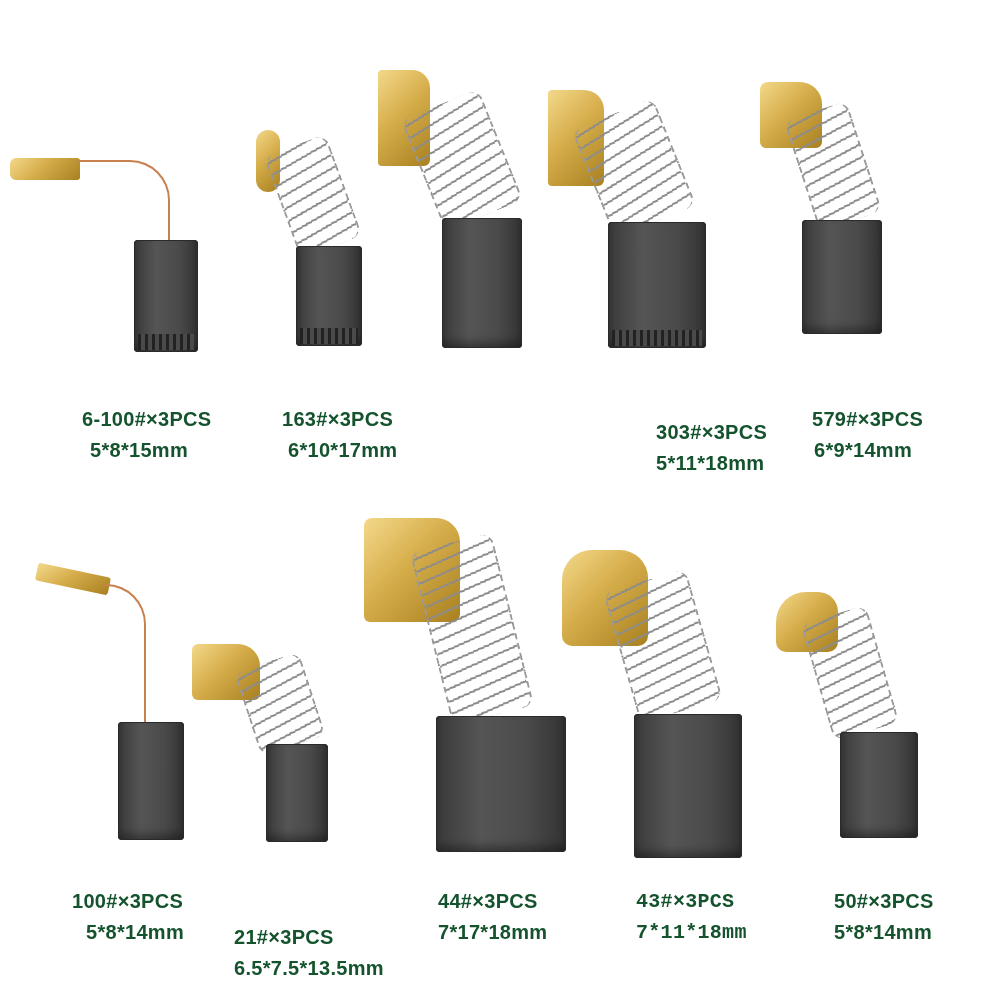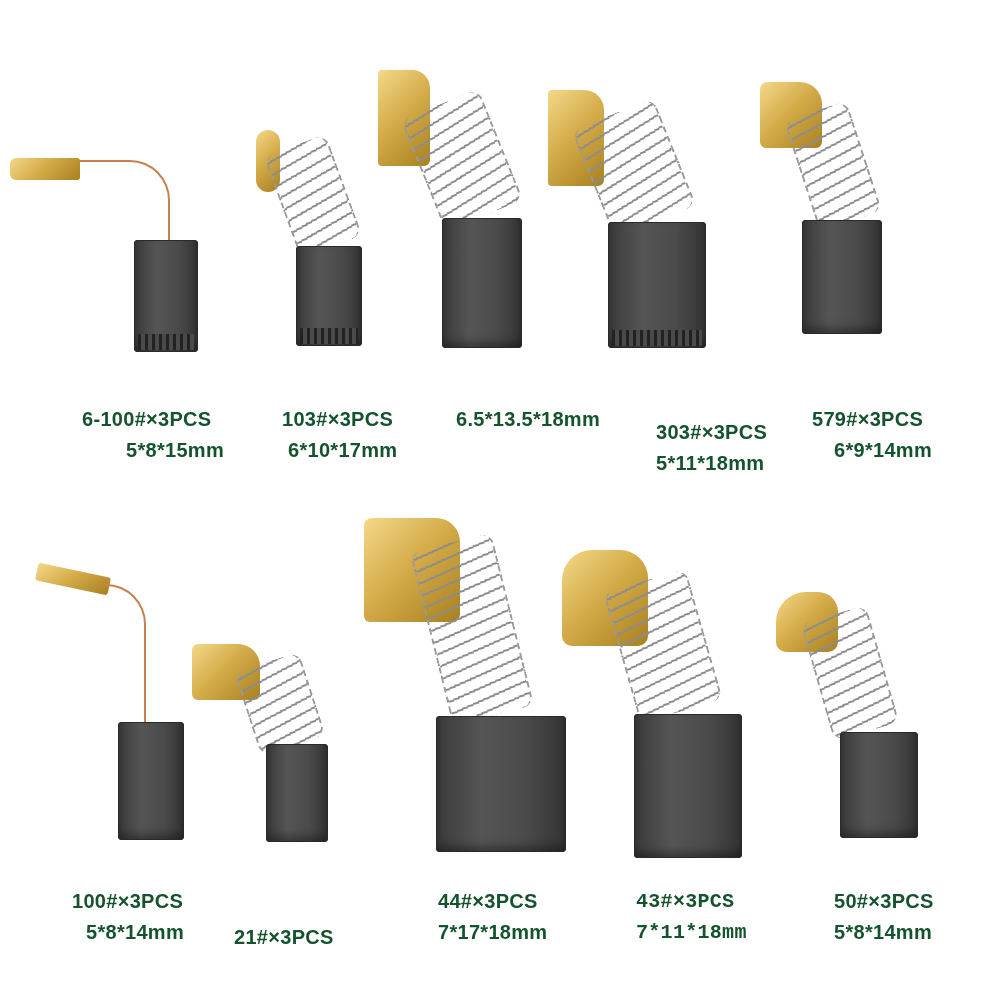--- a/index.html
+++ b/index.html
@@ -70,44 +70,44 @@
 </div>
 
 <div class="item">
   <div class="brass" style="left:776px;top:592px;width:62px;height:60px;border-radius:30px 20px 10px 10px;"></div>
   <div class="spring" style="left:816px;top:612px;width:64px;height:122px;transform:rotate(-16deg);"></div>
   <div class="carbon" style="left:840px;top:732px;width:78px;height:106px;"></div>
 </div>
 
 <div class="label" style="left:82px;top:404px;">
   <div>6-100#×3PCS</div>
-  <div style="padding-left:8px;margin-left:36px;">5*8*15mm</div>
+  <div style="padding-left:8px;">5*8*15mm</div>
 </div>
 <div class="label" style="left:282px;top:404px;">
-  <div>103#×3PCS</div>
+  <div>163#×3PCS</div>
   <div style="padding-left:6px;">6*10*17mm</div>
 </div>
 <div class="label" style="left:456px;top:404px;">
-  <div>6.5*13.5*18mm</div>
 </div>
 <div class="label" style="left:656px;top:417px;">
   <div>303#×3PCS</div>
   <div>5*11*18mm</div>
 </div>
 <div class="label" style="left:812px;top:404px;">
   <div>579#×3PCS</div>
-  <div style="padding-left:2px;margin-left:20px;">6*9*14mm</div>
+  <div style="padding-left:2px;">6*9*14mm</div>
 </div>
 
 <div class="label" style="left:72px;top:886px;">
   <div>100#×3PCS</div>
   <div style="padding-left:14px;">5*8*14mm</div>
 </div>
 <div class="label" style="left:234px;top:922px;">
   <div>21#×3PCS</div>
+  <div>6.5*7.5*13.5mm</div>
 </div>
 <div class="label" style="left:438px;top:886px;">
   <div>44#×3PCS</div>
   <div>7*17*18mm</div>
 </div>
 <div class="label" style="left:636px;top:886px;font-family:Liberation Mono, monospace;">
   <div>43#×3PCS</div>
   <div>7*11*18mm</div>
 </div>
 <div class="label" style="left:834px;top:886px;">

